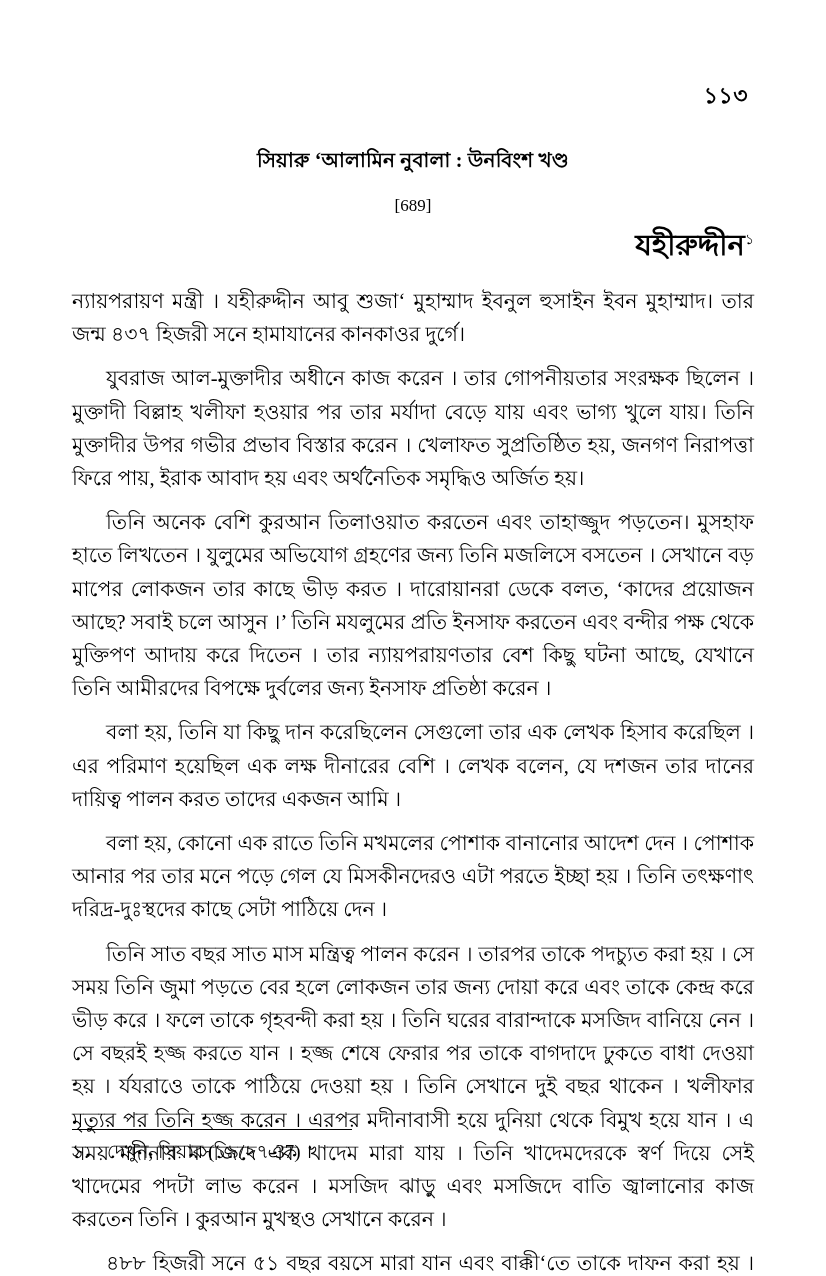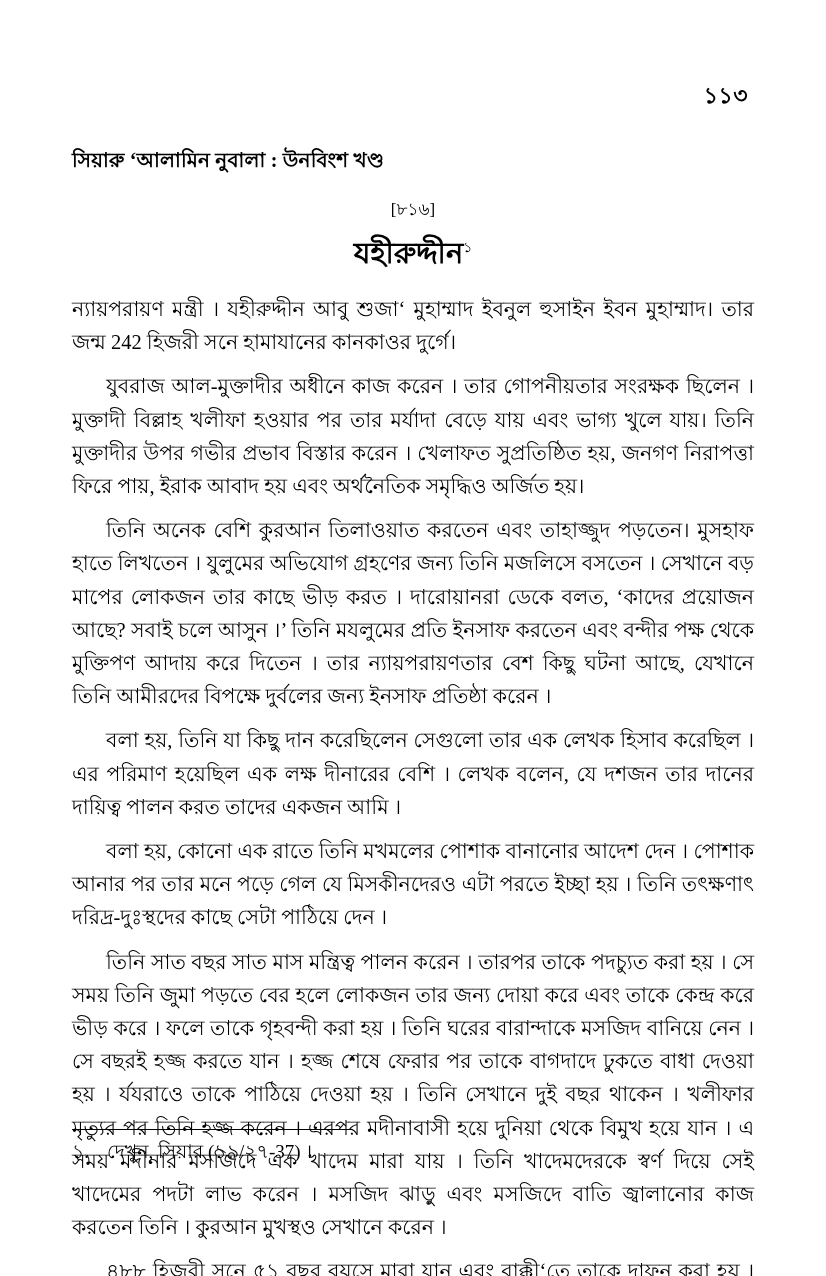--- a/index.html
+++ b/index.html
@@ -23,33 +23,34 @@
     padding: 78px 72px 40px 72px;
   }
   .page-number {
     text-align: right;
     font-size: 22px;
     font-weight: 700;
     letter-spacing: 0.5px;
     margin: 0 6px 30px 0;
   }
   .book-title {
+    text-align: center;
     font-size: 20px;
     font-weight: 700;
     margin: 20px 0 18px 0;
     letter-spacing: 0.2px;
   }
   .entry-number {
     text-align: center;
     font-size: 17px;
     font-weight: 400;
     margin: 0 0 6px 0;
   }
   .entry-title {
-    text-align: center;
+    text-align: right;
     font-size: 29px;
     font-weight: 700;
     margin: 0 0 14px 0;
   }
   .entry-title sup {
     font-size: 14px;
     font-weight: 400;
     vertical-align: super;
   }
   p.body-par {
@@ -90,25 +91,25 @@
 </style>
 </head>
 <body>
 
 <div class="page">
 
   <div class="page-number">১১৩</div>
 
   <div class="book-title">সিয়ারু ‘আলামিন নুবালা : উনবিংশ খণ্ড</div>
 
-  <div class="entry-number">[৮১৬]</div>
+  <div class="entry-number">[689]</div>
 
   <div class="entry-title"><span>যহীরুদ্দীন</span><sup>১</sup></div>
 
-  <p class="body-par">ন্যায়পরায়ণ মন্ত্রী । যহীরুদ্দীন আবু শুজা‘ মুহাম্মাদ ইবনুল হুসাইন ইবন মুহাম্মাদ। তার জন্ম 242 হিজরী সনে হামাযানের কানকাওর দুর্গে।</p>
+  <p class="body-par">ন্যায়পরায়ণ মন্ত্রী । যহীরুদ্দীন আবু শুজা‘ মুহাম্মাদ ইবনুল হুসাইন ইবন মুহাম্মাদ। তার জন্ম ৪৩৭ হিজরী সনে হামাযানের কানকাওর দুর্গে।</p>
   <p class="body-par indent">যুবরাজ আল-মুক্তাদীর অধীনে কাজ করেন । তার গোপনীয়তার সংরক্ষক ছিলেন । মুক্তাদী বিল্লাহ খলীফা হওয়ার পর তার মর্যাদা বেড়ে যায় এবং ভাগ্য খুলে যায়। তিনি মুক্তাদীর উপর গভীর প্রভাব বিস্তার করেন । খেলাফত সুপ্রতিষ্ঠিত হয়, জনগণ নিরাপত্তা ফিরে পায়, ইরাক আবাদ হয় এবং অর্থনৈতিক সমৃদ্ধিও অর্জিত হয়।</p>
   <p class="body-par indent">তিনি অনেক বেশি কুরআন তিলাওয়াত করতেন এবং তাহাজ্জুদ পড়তেন। মুসহাফ হাতে লিখতেন । যুলুমের অভিযোগ গ্রহণের জন্য তিনি মজলিসে বসতেন । সেখানে বড় মাপের লোকজন তার কাছে ভীড় করত । দারোয়ানরা ডেকে বলত, ‘কাদের প্রয়োজন আছে? সবাই চলে আসুন ।’ তিনি মযলুমের প্রতি ইনসাফ করতেন এবং বন্দীর পক্ষ থেকে মুক্তিপণ আদায় করে দিতেন । তার ন্যায়পরায়ণতার বেশ কিছু ঘটনা আছে, যেখানে তিনি আমীরদের বিপক্ষে দুর্বলের জন্য ইনসাফ প্রতিষ্ঠা করেন ।</p>
   <p class="body-par indent">বলা হয়, তিনি যা কিছু দান করেছিলেন সেগুলো তার এক লেখক হিসাব করেছিল । এর পরিমাণ হয়েছিল এক লক্ষ দীনারের বেশি । লেখক বলেন, যে দশজন তার দানের দায়িত্ব পালন করত তাদের একজন আমি ।</p>
   <p class="body-par indent">বলা হয়, কোনো এক রাতে তিনি মখমলের পোশাক বানানোর আদেশ দেন । পোশাক আনার পর তার মনে পড়ে গেল যে মিসকীনদেরও এটা পরতে ইচ্ছা হয় । তিনি তৎক্ষণাৎ দরিদ্র-দুঃস্থদের কাছে সেটা পাঠিয়ে দেন ।</p>
   <p class="body-par indent">তিনি সাত বছর সাত মাস মন্ত্রিত্ব পালন করেন । তারপর তাকে পদচ্যুত করা হয় । সে সময় তিনি জুমা পড়তে বের হলে লোকজন তার জন্য দোয়া করে এবং তাকে কেন্দ্র করে ভীড় করে । ফলে তাকে গৃহবন্দী করা হয় । তিনি ঘরের বারান্দাকে মসজিদ বানিয়ে নেন । সে বছরই হজ্জ করতে যান । হজ্জ শেষে ফেরার পর তাকে বাগদাদে ঢুকতে বাধা দেওয়া হয় । র্যযরাওে তাকে পাঠিয়ে দেওয়া হয় । তিনি সেখানে দুই বছর থাকেন । খলীফার মৃত্যুর পর তিনি হজ্জ করেন । এরপর মদীনাবাসী হয়ে দুনিয়া থেকে বিমুখ হয়ে যান । এ সময় মদীনার মসজিদে এক খাদেম মারা যায় । তিনি খাদেমদেরকে স্বর্ণ দিয়ে সেই খাদেমের পদটা লাভ করেন । মসজিদ ঝাড়ু এবং মসজিদে বাতি জ্বালানোর কাজ করতেন তিনি । কুরআন মুখস্থও সেখানে করেন ।</p>
   <p class="body-par indent">৪৮৮ হিজরী সনে ৫১ বছর বয়সে মারা যান এবং বাক্কী‘তে তাকে দাফন করা হয় । রাহিমাহুল্লাহু তাআলা ।</p>
 
   <div class="footnote-area">
     <div class="footnote-rule"></div>
     <div class="footnote">

